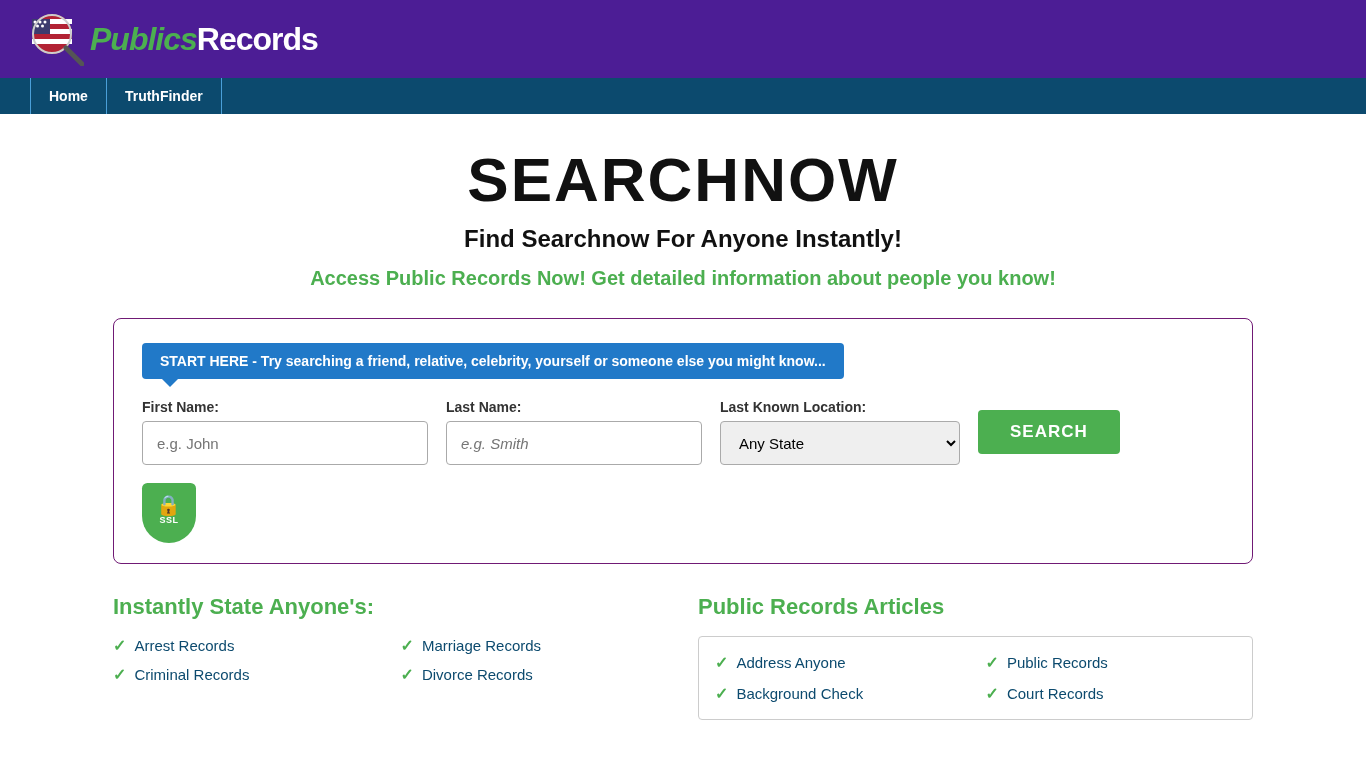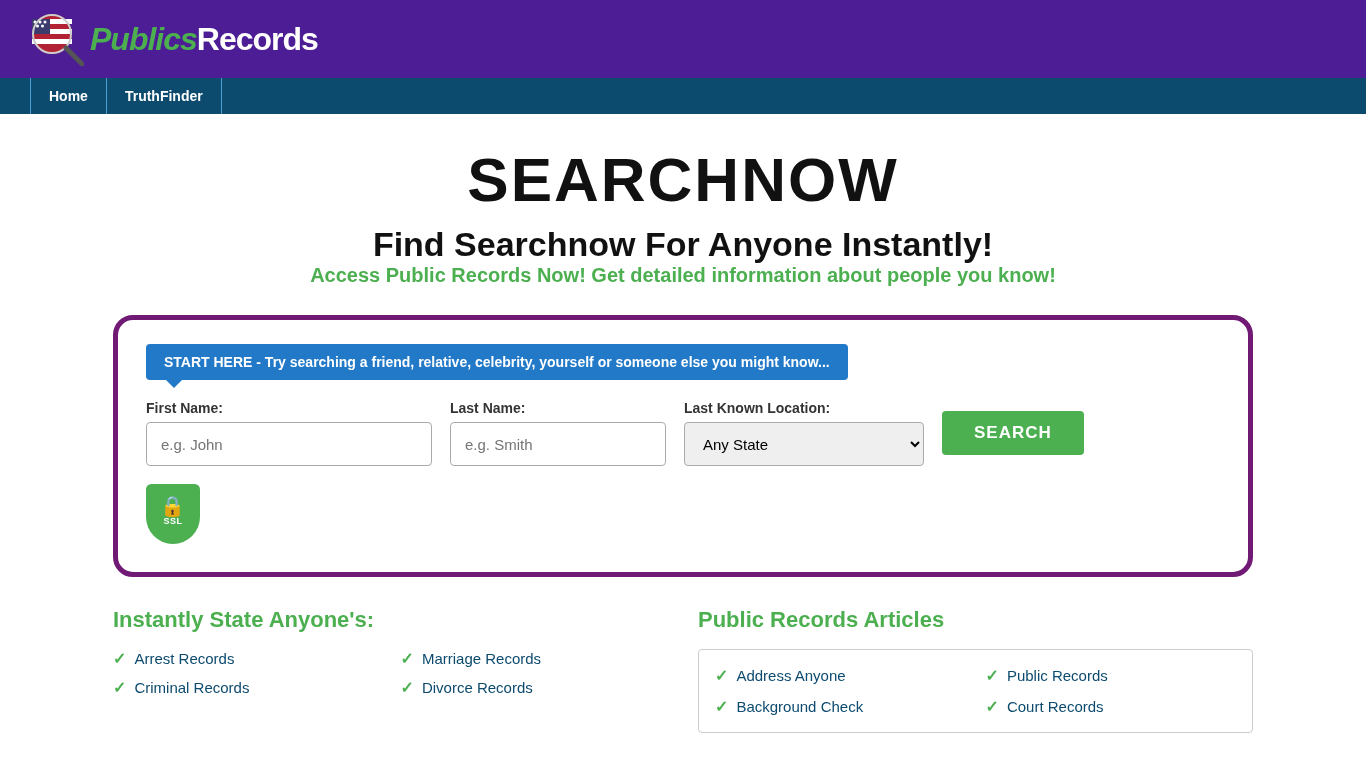--- a/index.html
+++ b/index.html
@@ -62,37 +62,38 @@
     .page-title {
       text-align: center;
       font-size: 62px;
       font-weight: 900;
       color: #111;
       margin-bottom: 10px;
       letter-spacing: 2px;
     }
     .page-subtitle {
       text-align: center;
-      font-size: 34px;
+      font-size: 24px;
       font-weight: bold;
       color: #111;
+      margin-bottom: 14px;
     }
     .page-tagline {
       text-align: center;
       font-size: 20px;
       font-weight: bold;
       color: #4caf50;
       margin-bottom: 28px;
     }
 
     
     .search-box {
-      border: 5px solid #701a75;
-      border-radius: 20px;
-      padding: 24px 28px 28px;
+      border: 1px solid #701a75;
+      border-radius: 8px;
+      padding: 24px 28px 20px;
       margin-bottom: 30px;
       background: #fff;
       max-width: 1140px;
       margin-left: auto;
       margin-right: auto;
     }
     .start-here-banner {
       background: #2179c8;
       color: #fff;
       padding: 10px 18px;
@@ -135,21 +136,21 @@
     }
     .form-group input, .form-group select {
       padding: 10px 14px;
       border: 1px solid #aaa;
       border-radius: 4px;
       font-size: 15px;
       height: 44px;
       outline: none;
     }
     .first-name-input { width: 286px; }
-    .last-name-input { width: 216px; }
+    .last-name-input { width: 256px; font-style: italic; }
     .state-select { width: 240px; }
 
     .search-btn {
       background: #4caf50;
       color: #fff;
       border: none;
       border-radius: 4px;
       padding: 0 32px;
       height: 44px;
       font-size: 17px;

